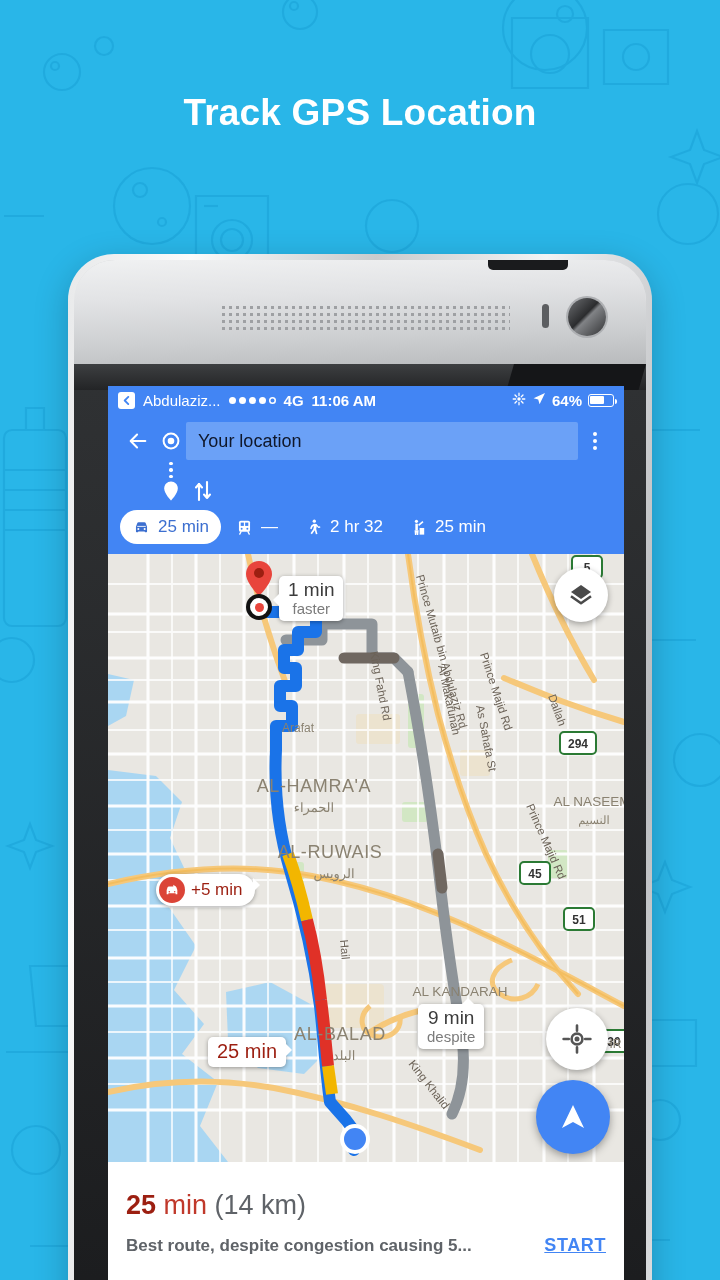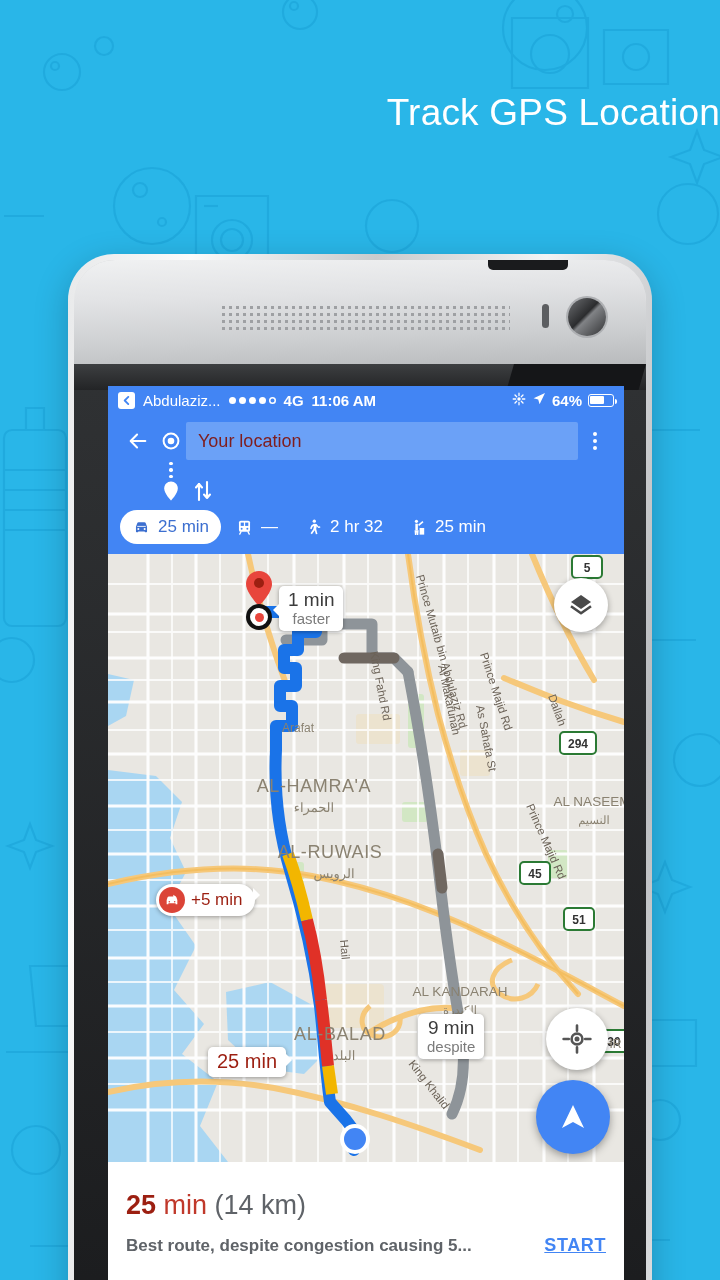--- a/index.html
+++ b/index.html
@@ -10,22 +10,22 @@
     position:relative;
   }
 
   
   #bg-pattern { position:absolute; inset:0; z-index:0; }
   #bg-pattern svg { width:100%; height:100%; display:block; }
 
   
   .headline {
     position:absolute; top:92px; left:0; width:720px;
-    text-align:right; z-index:3;
-    color:#ffffff; font-size:37px; font-weight:normal;
+    text-align:center; z-index:3;
+    color:#ffffff; font-size:37px; font-weight:bold;
     letter-spacing:0.2px;
   }
 
   
   .phone {
     position:absolute; left:68px; top:254px;
     width:584px; height:1070px; z-index:4;
   }
   .phone-frame {
     position:absolute; inset:0;
@@ -106,21 +106,21 @@
 
   
   .search-header { background:#4285f4; padding:8px 12px 0 12px; position:relative; }
   .sh-row { display:flex; align-items:center; }
   .sh-back { width:36px; flex:none; display:flex; justify-content:center; }
   .sh-back svg { width:22px; height:22px; }
   .sh-icons { width:30px; flex:none; display:flex; justify-content:center; }
   .sh-field {
     flex:1; background:#6ba1f7; border-radius:2px;
     height:38px; display:flex; align-items:center; padding:0 12px;
-    color:#7f1d1d; font-size:18px;
+    color:#0f172a; font-size:18px;
   }
   .sh-menu { width:34px; flex:none; display:flex; justify-content:center; }
   .dot-row { display:flex; flex-direction:column; gap:3px; align-items:center; }
   .dot-row i { width:4px; height:4px; border-radius:50%; background:#fff; display:block; }
   .mid-dots { height:20px; display:flex; align-items:center; }
   .mid-dots .dot-row i { width:3.4px; height:3.4px; }
   .sh-mid { display:flex; align-items:center; }
   .sh-swap { width:34px; flex:none; display:flex; justify-content:center; }
   .sh-swap svg { width:20px; height:22px; }
 
@@ -133,21 +133,21 @@
     display:flex; align-items:center; gap:7px; color:#fff;
     font-size:17px; padding:7px 12px; border-radius:18px; white-space:nowrap;
   }
   .mode.active { background:#ffffff; color:#3c6fd0; }
   .mode svg { width:19px; height:19px; flex:none; }
 
   
   .map { position:relative; height:608px; background:#e8e6e1; overflow:hidden; }
   .map svg.basemap { position:absolute; inset:0; width:100%; height:100%; }
 
-  .map-ui { position:absolute; inset:0;margin-top:10px; }
+  .map-ui { position:absolute; inset:0; }
   .fab {
     position:absolute; border-radius:50%; background:#fff;
     box-shadow:0 2px 6px rgba(0,0,0,0.33);
     display:flex; align-items:center; justify-content:center;
   }
   .fab-layers { right:16px; top:14px; width:54px; height:54px; }
   .fab-locate { right:16px; bottom:92px; width:62px; height:62px; }
   .fab-nav {
     right:14px; bottom:8px; width:74px; height:74px; background:#4285f4;
     box-shadow:0 3px 9px rgba(0,0,0,0.35);

